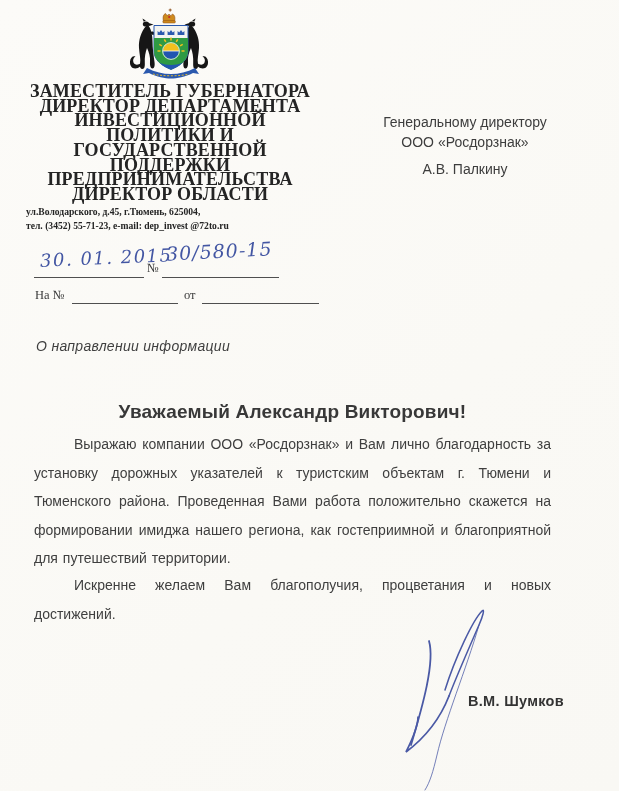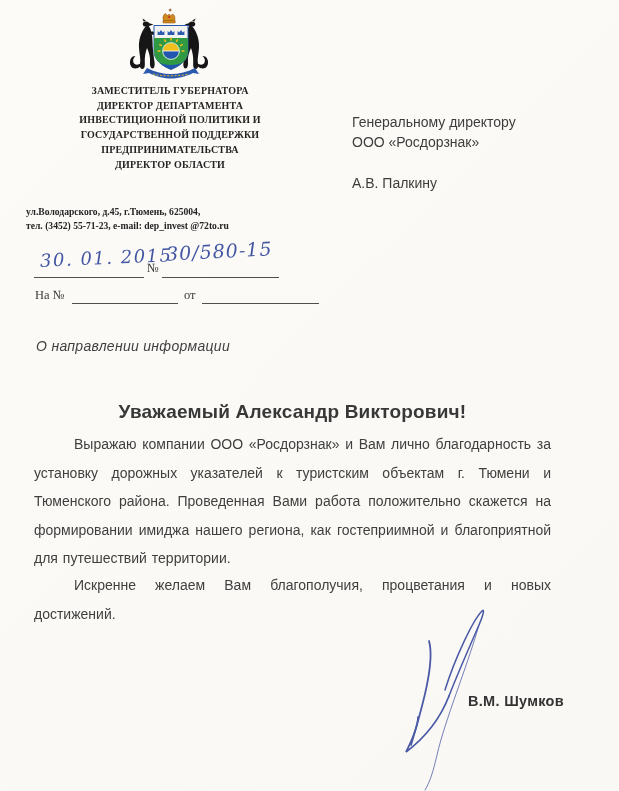--- a/index.html
+++ b/index.html
@@ -13,21 +13,21 @@
     font-family:"Liberation Sans", sans-serif;
     color:#3f3f3f;
   }
   
   .coa{position:absolute;left:119px;top:8px;width:100px;height:74px;}
   
   .lh-title{
     position:absolute;left:26px;top:84px;width:288px;
     text-align:center;
     font-family:"Liberation Serif", serif;
-    font-weight:bold;font-size:10px;line-height:14.7px;
+    font-weight:bold;font-size:18px;line-height:14.7px;
     color:#242424;letter-spacing:.15px;
   }
   .lh-title span{display:block;}
   .lh-addr{
     position:absolute;left:26px;top:205px;width:288px;
     font-family:"Liberation Serif", serif;
     font-weight:bold;font-size:9.6px;line-height:13.5px;
     color:#242424;
   }
   .lh-addr span{display:block;}
@@ -56,23 +56,23 @@
   .reply-to{left:35px;top:288px;}
   .reply-from{left:184px;top:288px;}
   .uline{position:absolute;height:0;border-top:1.3px solid #4f4f4f;}
   .u1a{left:34px;top:277px;width:110px;}
   .u1b{left:162px;top:277px;width:117px;}
   .u2a{left:72px;top:303px;width:106px;}
   .u2b{left:202px;top:303px;width:117px;}
   
   .recipient{
     position:absolute;left:352px;top:112px;width:226px;
-    text-align:left;font-size:14px;line-height:20px;color:#3d3d3d;
-  }
-  .recipient .addressee{display:block;margin-top:21px;}
+    text-align:center;font-size:14px;line-height:20px;color:#3d3d3d;
+  }
+  .recipient .addressee{display:block;margin-top:7px;}
   
   .subject{
     position:absolute;left:36px;top:338px;
     font-style:italic;font-size:14px;color:#3f3f3f;letter-spacing:.3px;
   }
   .salutation{
     position:absolute;left:34px;top:401px;width:517px;
     text-align:center;font-weight:bold;font-size:19px;
     color:#383838;letter-spacing:.2px;
   }

